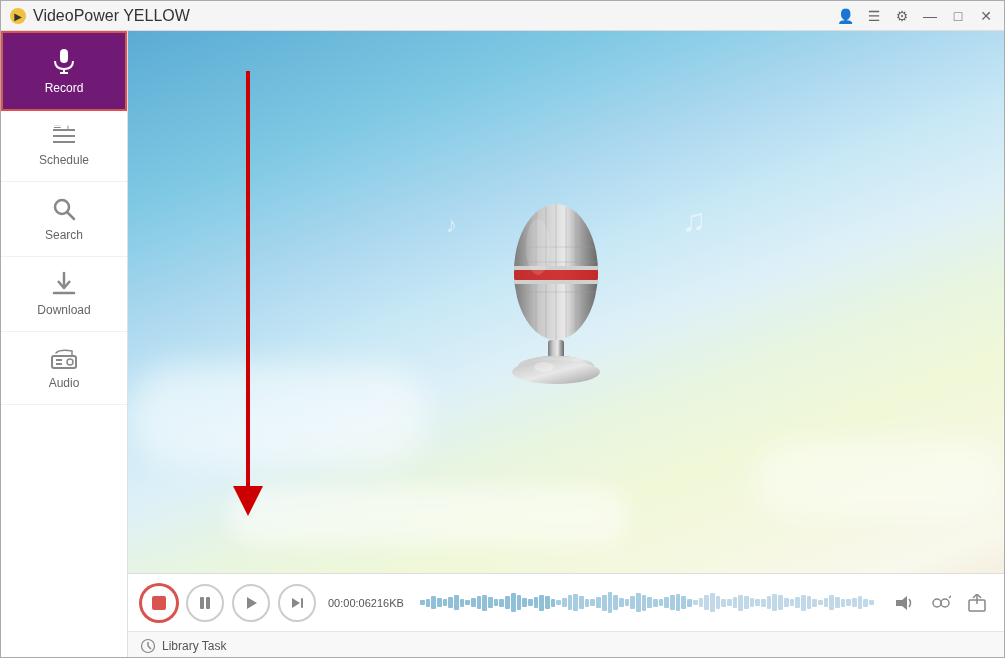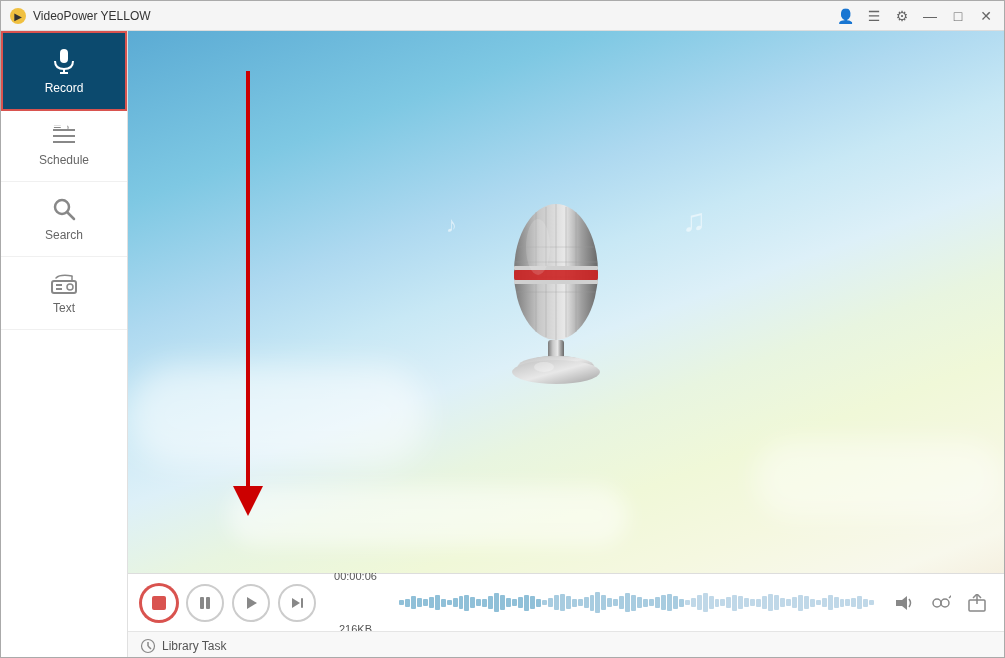--- a/index.html
+++ b/index.html
@@ -21,21 +21,21 @@
       padding: 0 8px;
       border-bottom: 1px solid #ddd;
       user-select: none;
     }
     .titlebar-logo {
       width: 18px;
       height: 18px;
       margin-right: 6px;
     }
     .titlebar-title {
-      font-size: 12px;
+      font-size: 16px;
       color: #333;
       flex: 1;
     }
     .titlebar-controls {
       display: flex;
       gap: 8px;
       align-items: center;
     }
     .titlebar-controls span {
       font-size: 14px;
@@ -66,21 +66,21 @@
       flex-direction: column;
       align-items: center;
       justify-content: center;
       padding: 14px 8px;
       cursor: pointer;
       color: #666;
       gap: 6px;
       border-bottom: 1px solid #f0f0f0;
     }
     .sidebar-item.active {
-      background: #0c4a6e;
+      background: #701a75;
       color: white;
       border: 2px solid #d9534f;
     }
     .sidebar-item-label {
       font-size: 12px;
       text-align: center;
     }
 
     
     .content-area {
@@ -209,27 +209,26 @@
     }
     .ctrl-btn.record-btn .rec-square {
       width: 14px;
       height: 14px;
       background: #d9534f;
       border-radius: 2px;
     }
 
     .time-info {
       display: flex;
-      flex-direction: column;
+      flex-direction: row;
       align-items: center;
       font-size: 11px;
       color: #555;
       margin-left: 4px;
       min-width: 55px;
-      gap: 41px;
     }
 
     
     .waveform {
       flex: 1;
       display: flex;
       align-items: center;
       gap: 1px;
       height: 38px;
       margin: 0 8px;
@@ -319,32 +318,40 @@
     </div>
 
     <div class="sidebar-item">
       <svg width="26" height="26" viewBox="0 0 26 26">
         <circle cx="11" cy="11" r="7" stroke="#888" stroke-width="2.5" fill="none"></circle>
         <line x1="16" y1="16" x2="23" y2="23" stroke="#888" stroke-width="2.5" stroke-linecap="round"></line>
       </svg>
       <span class="sidebar-item-label">Search</span>
     </div>
 
+    <div class="sidebar-item">
+      <svg width="26" height="26" viewBox="0 0 26 26">
+        <line x1="13" y1="2" x2="13" y2="16" stroke="#888" stroke-width="2.5" stroke-linecap="round"></line>
+        <polyline points="7,10 13,17 19,10" stroke="#888" stroke-width="2.5" fill="none" stroke-linejoin="round"></polyline>
+        <line x1="3" y1="22" x2="23" y2="22" stroke="#888" stroke-width="2.5" stroke-linecap="round"></line>
+      </svg>
+      <span class="sidebar-item-label">Download</span>
+    </div>
 
 
     <div class="sidebar-item">
       <svg width="28" height="24" viewBox="0 0 28 24">
         <rect x="2" y="10" width="24" height="12" rx="2" stroke="#888" stroke-width="2" fill="none"></rect>
         <circle cx="20" cy="16" r="3" stroke="#888" stroke-width="1.5" fill="none"></circle>
         <line x1="6" y1="14" x2="12" y2="14" stroke="#888" stroke-width="2"></line>
         <line x1="6" y1="18" x2="12" y2="18" stroke="#888" stroke-width="2"></line>
         <path d="M6 7 Q10 3 22 5" stroke="#888" stroke-width="1.5" fill="none" stroke-linecap="round"></path>
         <line x1="22" y1="5" x2="22" y2="10" stroke="#888" stroke-width="1.5"></line>
       </svg>
-      <span class="sidebar-item-label">Text</span>
+      <span class="sidebar-item-label">Audio</span>
     </div>
 
   </div>
 
   <div class="content-area">
 
     <div class="background-scene">
 
       <div class="cloud cloud1"></div>
       <div class="cloud cloud2"></div>

